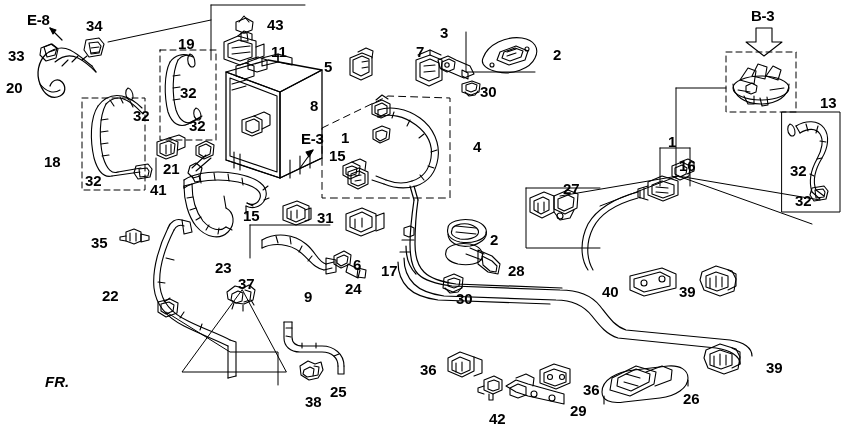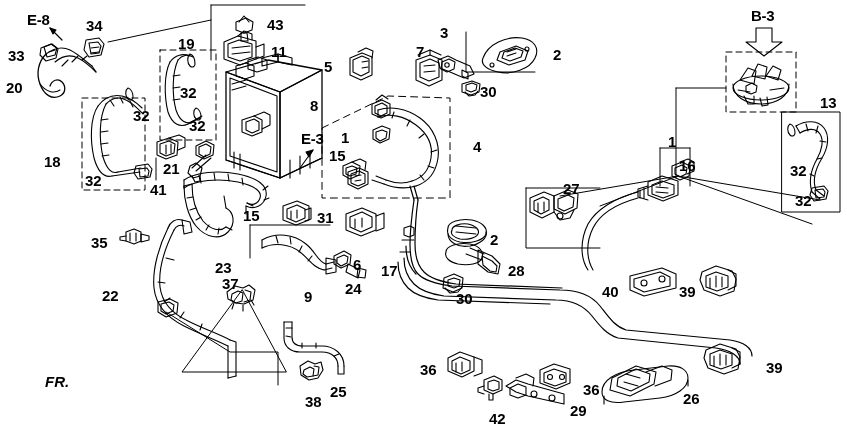--- a/index.html
+++ b/index.html
@@ -496,21 +496,21 @@
       <div class="lbl" style="left: 553px; top: 47px;">2</div>
       <div class="lbl" style="left: 480px; top: 84px;">30</div>
       <div class="lbl" style="left: 341px; top: 130px;">1</div>
       <div class="lbl" style="left: 329px; top: 148px;">15</div>
       <div class="lbl" style="left: 473px; top: 139px;">4</div>
       <div class="lbl" style="left: 243px; top: 208px;">15</div>
       <div class="lbl" style="left: 317px; top: 210px; text-align: center;">31</div>
       <div class="lbl" style="left: 215px; top: 260px;">23</div>
       <div class="lbl" style="left: 91px; top: 235px;">35</div>
       <div class="lbl" style="left: 102px; top: 288px;">22</div>
-      <div class="lbl" style="left: 222px; top: 276px;">37</div>
+      <div class="lbl" style="left: 238px; top: 276px;">37</div>
       <div class="lbl" style="left: 304px; top: 289px;">9</div>
       <div class="lbl" style="left: 353px; top: 257px;">6</div>
       <div class="lbl" style="left: 345px; top: 281px;">24</div>
       <div class="lbl" style="left: 330px; top: 384px;">25</div>
       <div class="lbl" style="left: 305px; top: 394px;">38</div>
       <div class="lbl" style="left: 381px; top: 263px;">17</div>
       <div class="lbl" style="left: 490px; top: 232px;">2</div>
       <div class="lbl" style="left: 508px; top: 263px;">28</div>
       <div class="lbl" style="left: 456px; top: 291px;">30</div>
       <div class="lbl" style="left: 563px; top: 181px;">27</div>

